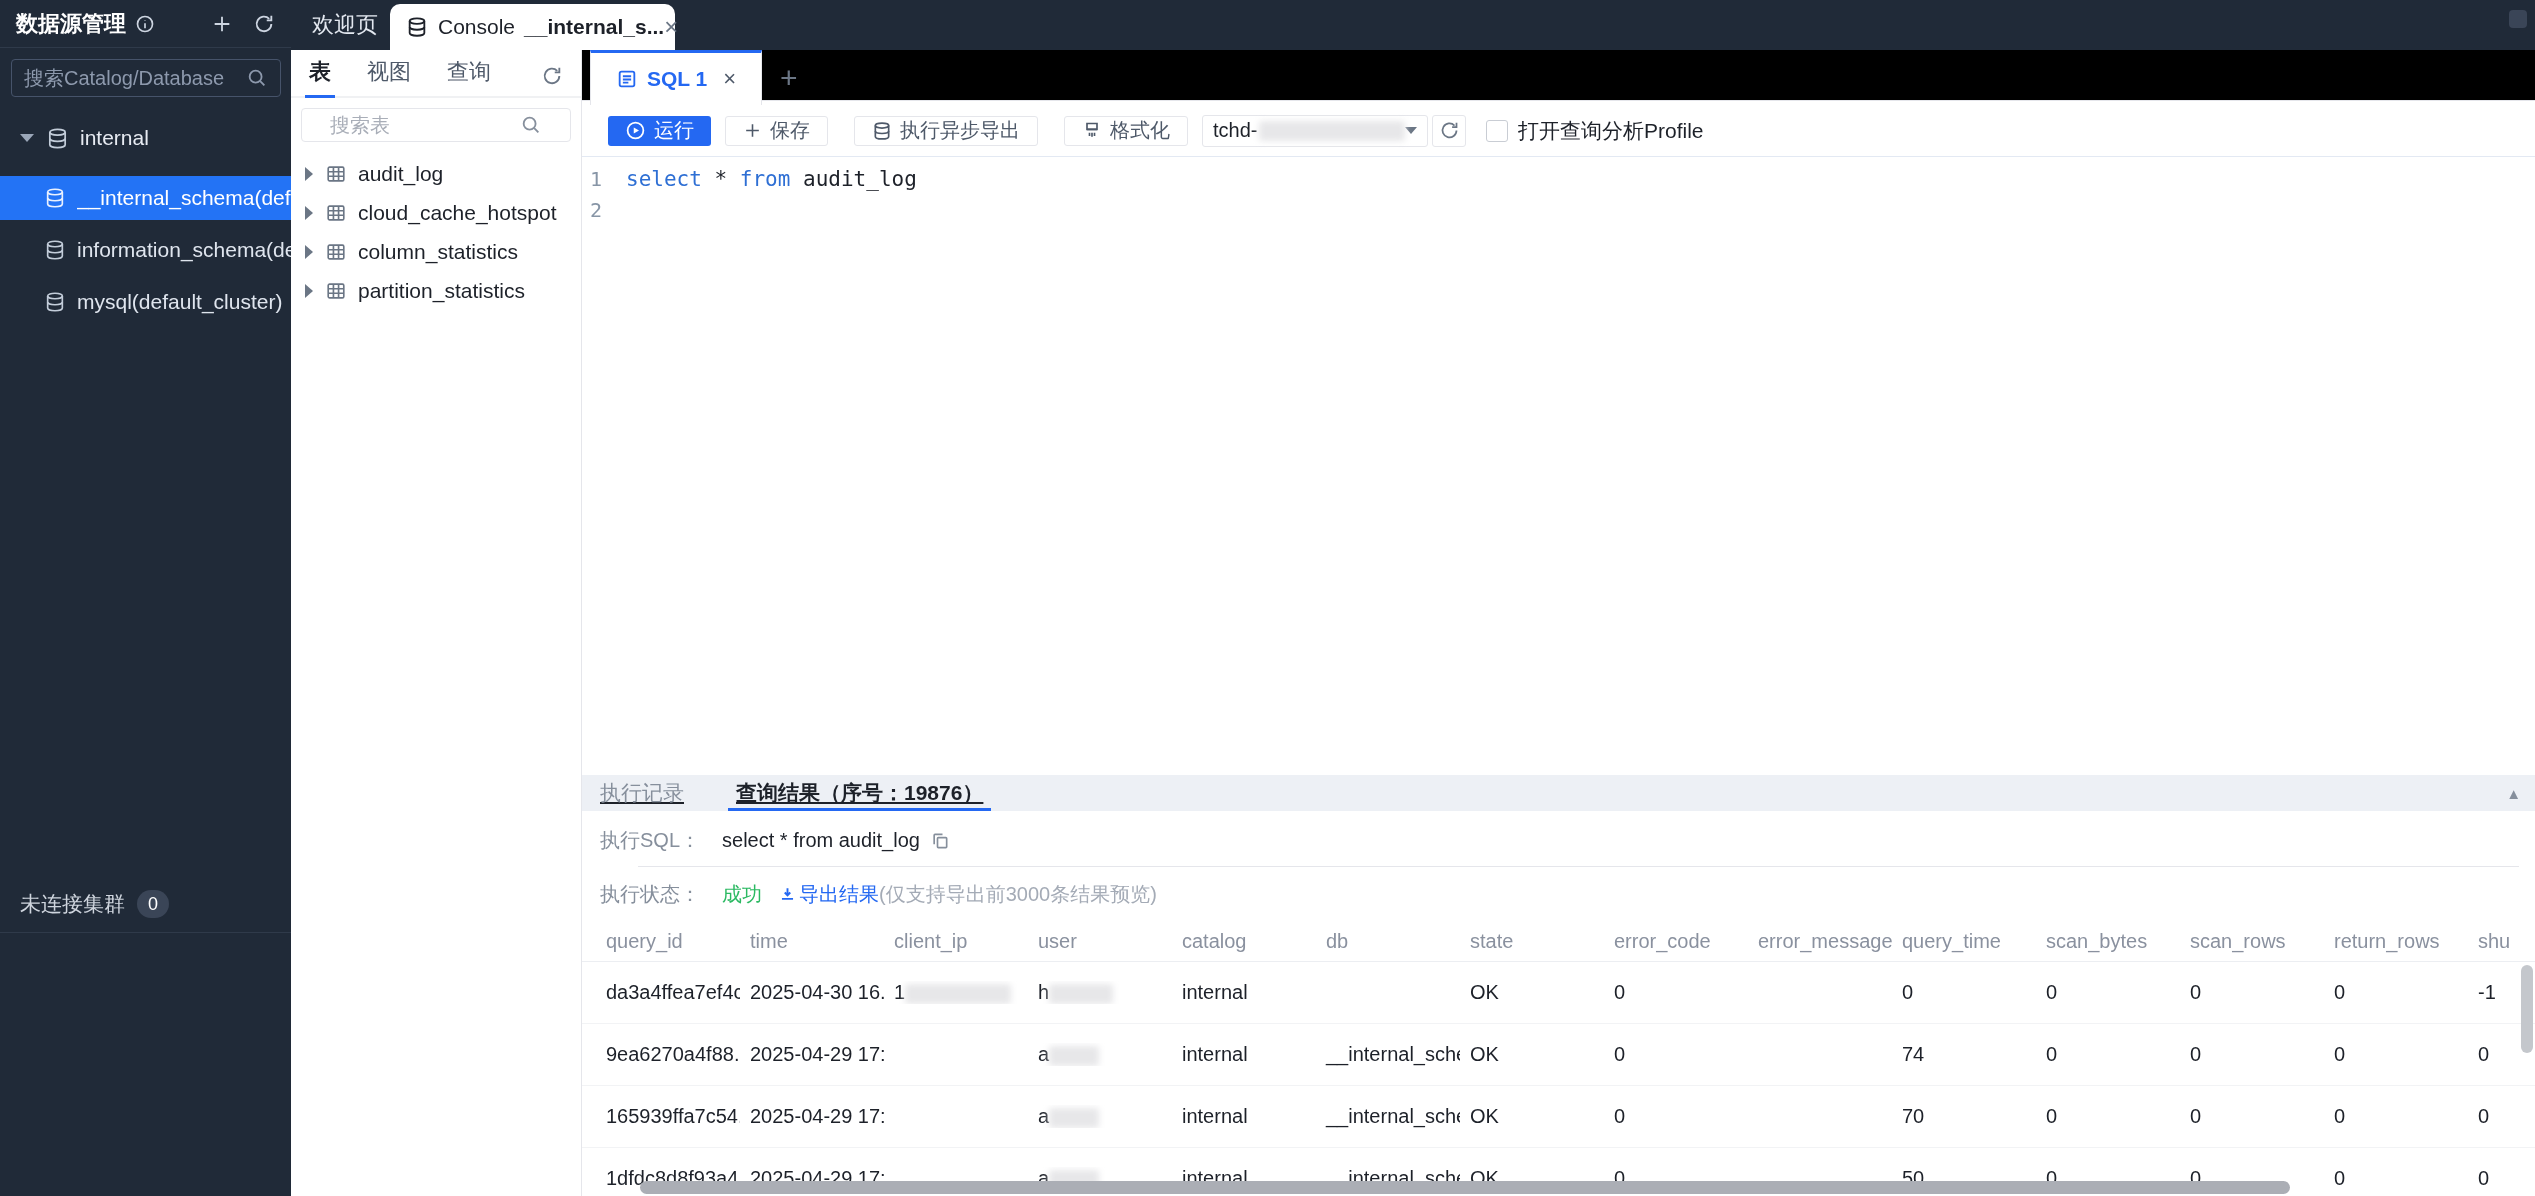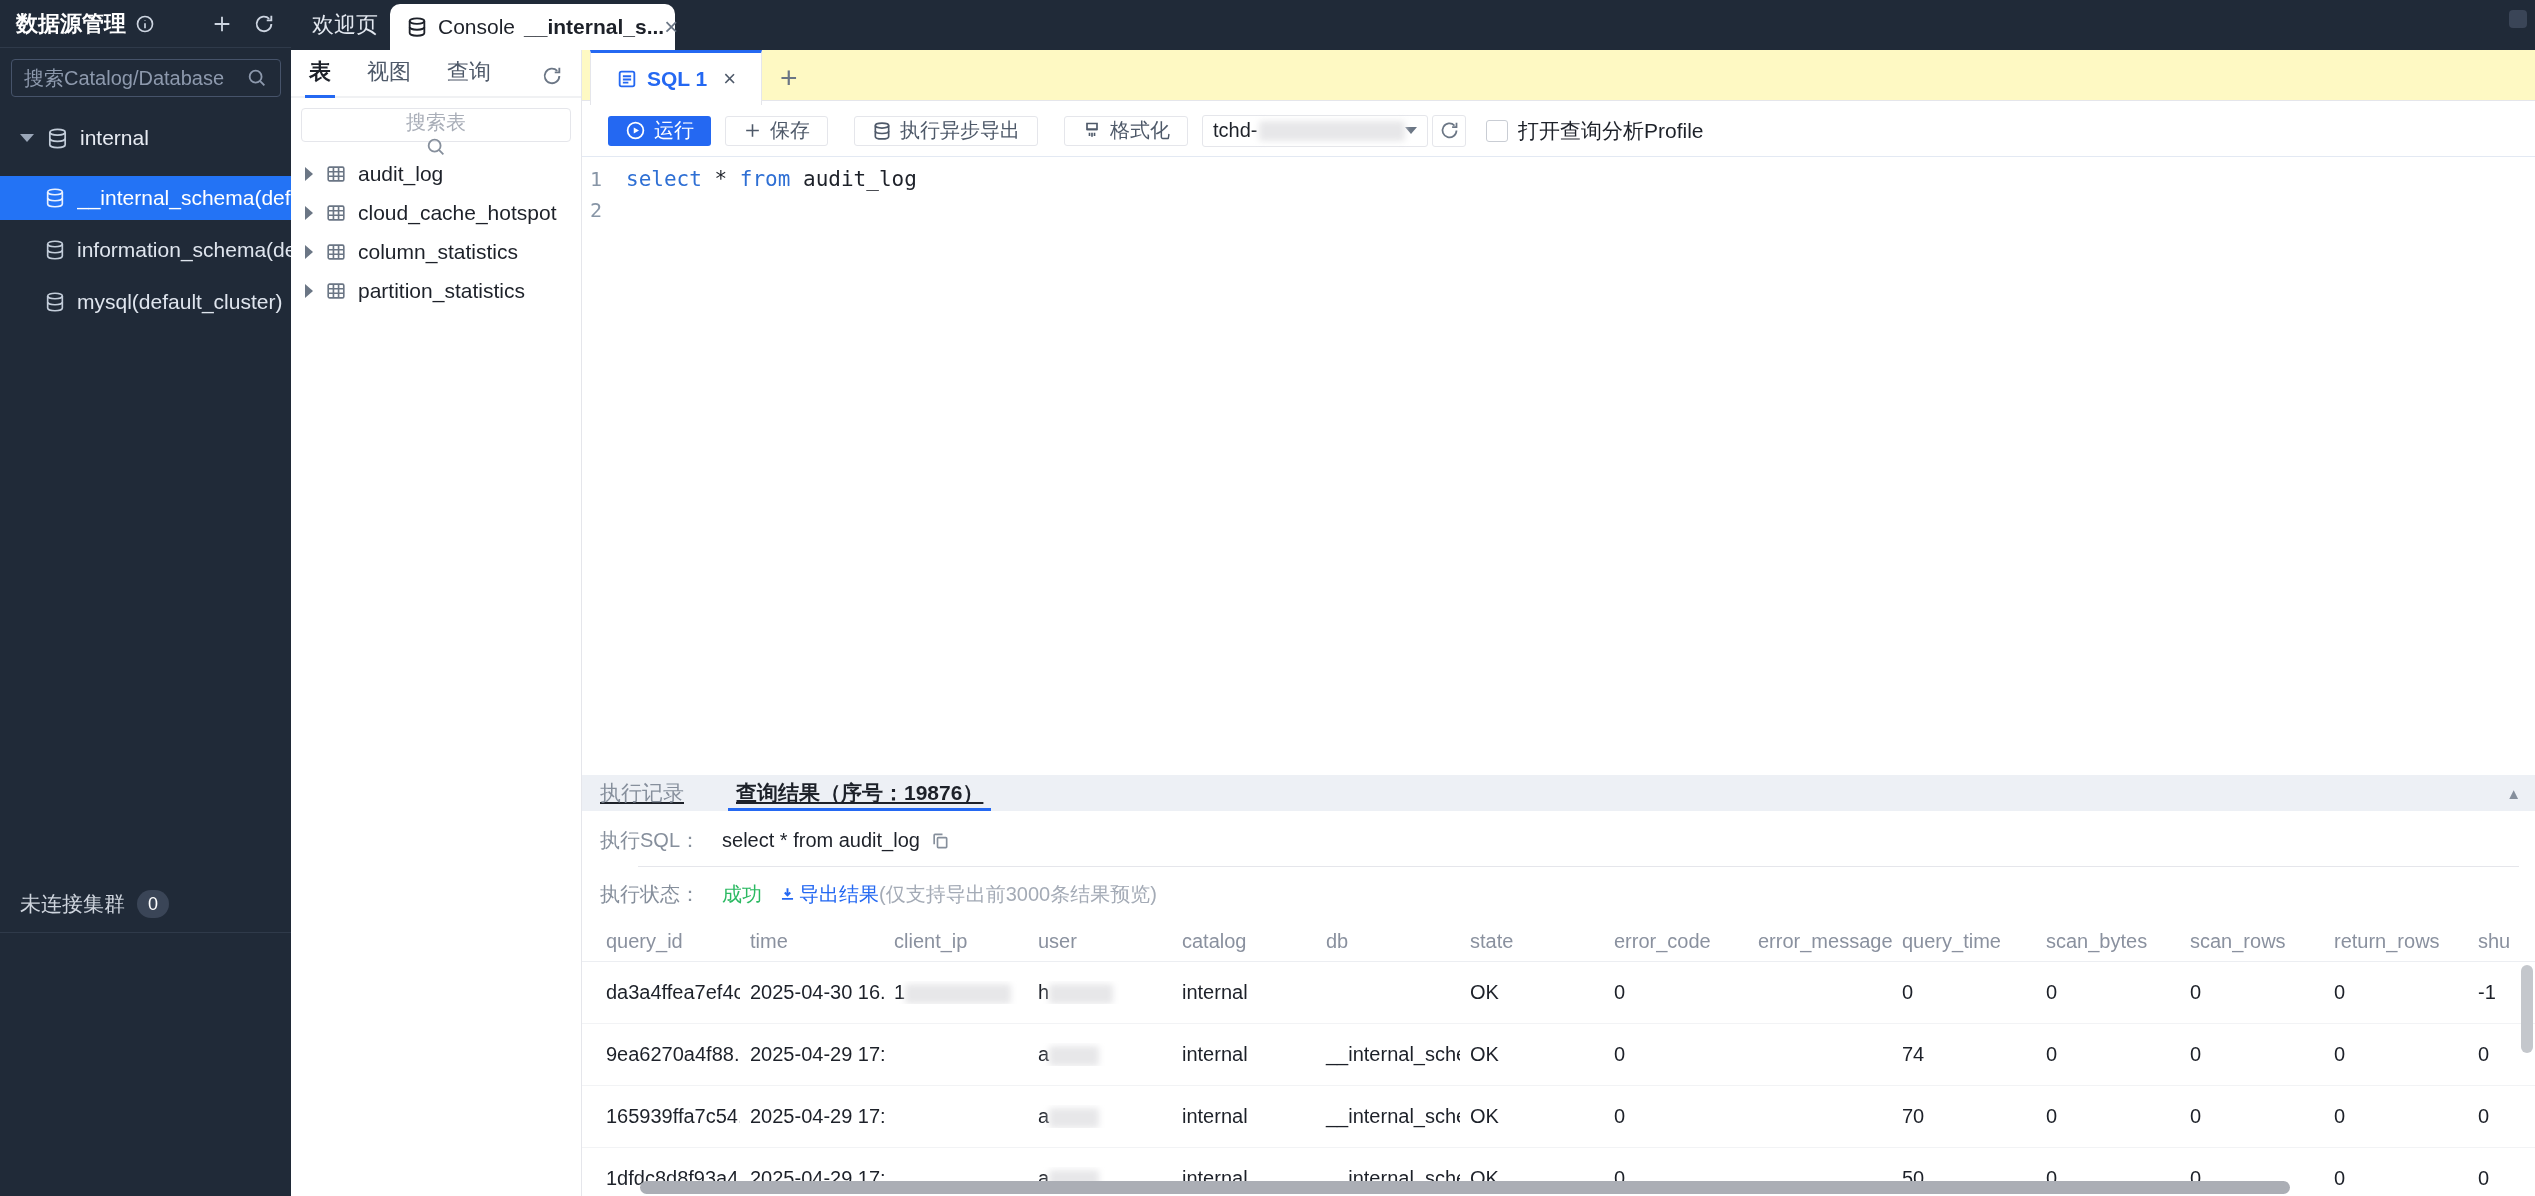--- a/index.html
+++ b/index.html
@@ -49,29 +49,29 @@
 
   
   .left-panel { position:absolute; left:291px; top:50px; width:291px; bottom:0; background:#fff;
                 border-right:1px solid #e5e6eb; z-index:4; }
   .lp-tabs { height:48px; display:flex; align-items:flex-end; padding:0 18px; gap:36px; border-bottom:2px solid #f0f1f3; }
   .lp-tab { padding-bottom:9px; font-size:22px; color:#4e5969; cursor:pointer; position:relative; }
   .lp-tab.active { color:#1d2129; font-weight:bold; }
   .lp-tab.active::after { content:""; position:absolute; left:-4px; right:-4px; bottom:-2px; height:3px; background:#2468f2; }
   .lp-refresh { margin-left:auto; padding-bottom:9px; color:#6b7685; display:flex; cursor:pointer; }
   .lp-search { margin:10px 10px 0 10px; height:34px; border:1px solid #e5e6eb; border-radius:4px;
-               display:flex; align-items:center; padding:0 28px; color:#a9aeb8; font-size:20px;flex-direction:column; }
+               display:flex; align-items:center; padding:0 28px; color:#a9aeb8; font-size:20px; }
   .lp-search .ph { flex:1; }
   .table-list { margin-top:12px; }
   .table-item { height:39px; display:flex; align-items:center; padding-left:14px; font-size:21px; color:#1d2129; cursor:pointer; }
   .table-item .icon { display:flex; color:#6b7685; margin-right:11px; }
 
   
   .editor-area { position:absolute; left:582px; right:0; top:50px; bottom:0; background:#fff; }
-  .sql-strip { position:absolute; left:0; right:0; top:0; height:51px; background:#fef9c3; border-bottom:1px solid #e5e6eb; }
+  .sql-strip { position:absolute; left:0; right:0; top:0; height:51px; background:#000000; border-bottom:1px solid #e5e6eb; }
   .sql-tab { position:absolute; left:8px; top:0; height:55px; width:172px; background:#fff;
              border-top:3px solid #2468f2; border-left:1px solid #e5e6eb; border-right:1px solid #e5e6eb;
              display:flex; align-items:center; justify-content:center; }
   .sql-tab .icon { display:flex; color:#2468f2; margin-right:9px; }
   .sql-tab .lbl { color:#2468f2; font-weight:bold; font-size:21px; }
   .sql-tab .x { margin-left:16px; color:#4e5969; font-size:22px; line-height:1; cursor:pointer; }
   .sql-plus { position:absolute; left:198px; top:0; height:55px; display:flex; align-items:center;
               font-size:30px; color:#6b7685; cursor:pointer; }
   .strip-right { position:absolute; right:14px; top:0; height:55px; display:flex; align-items:center; gap:16px;
                  font-size:21px; color:#868f9c; }

